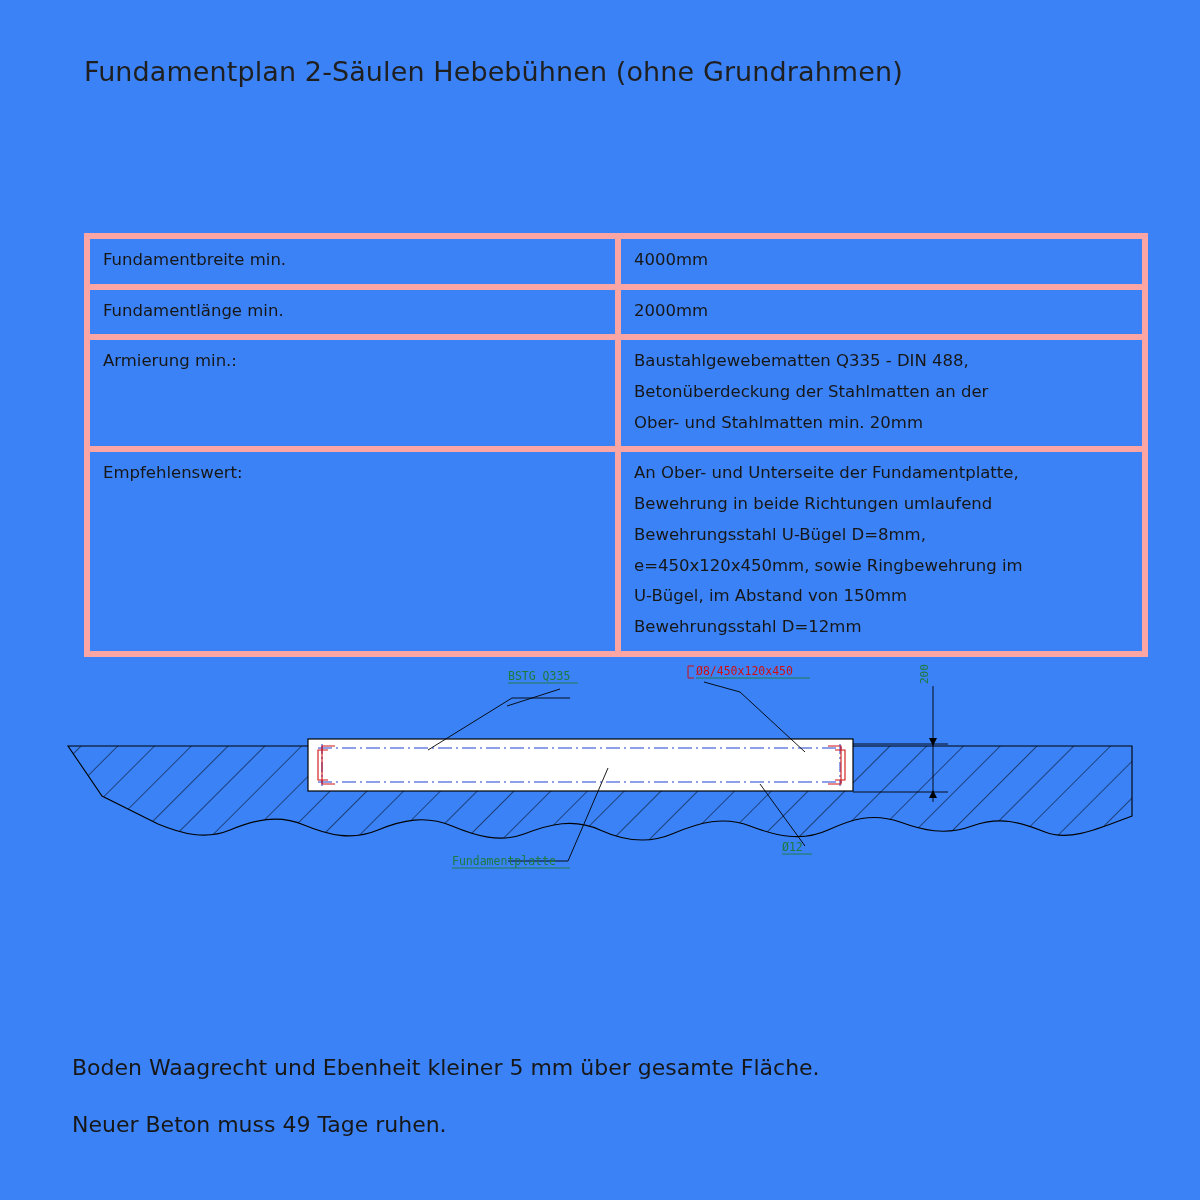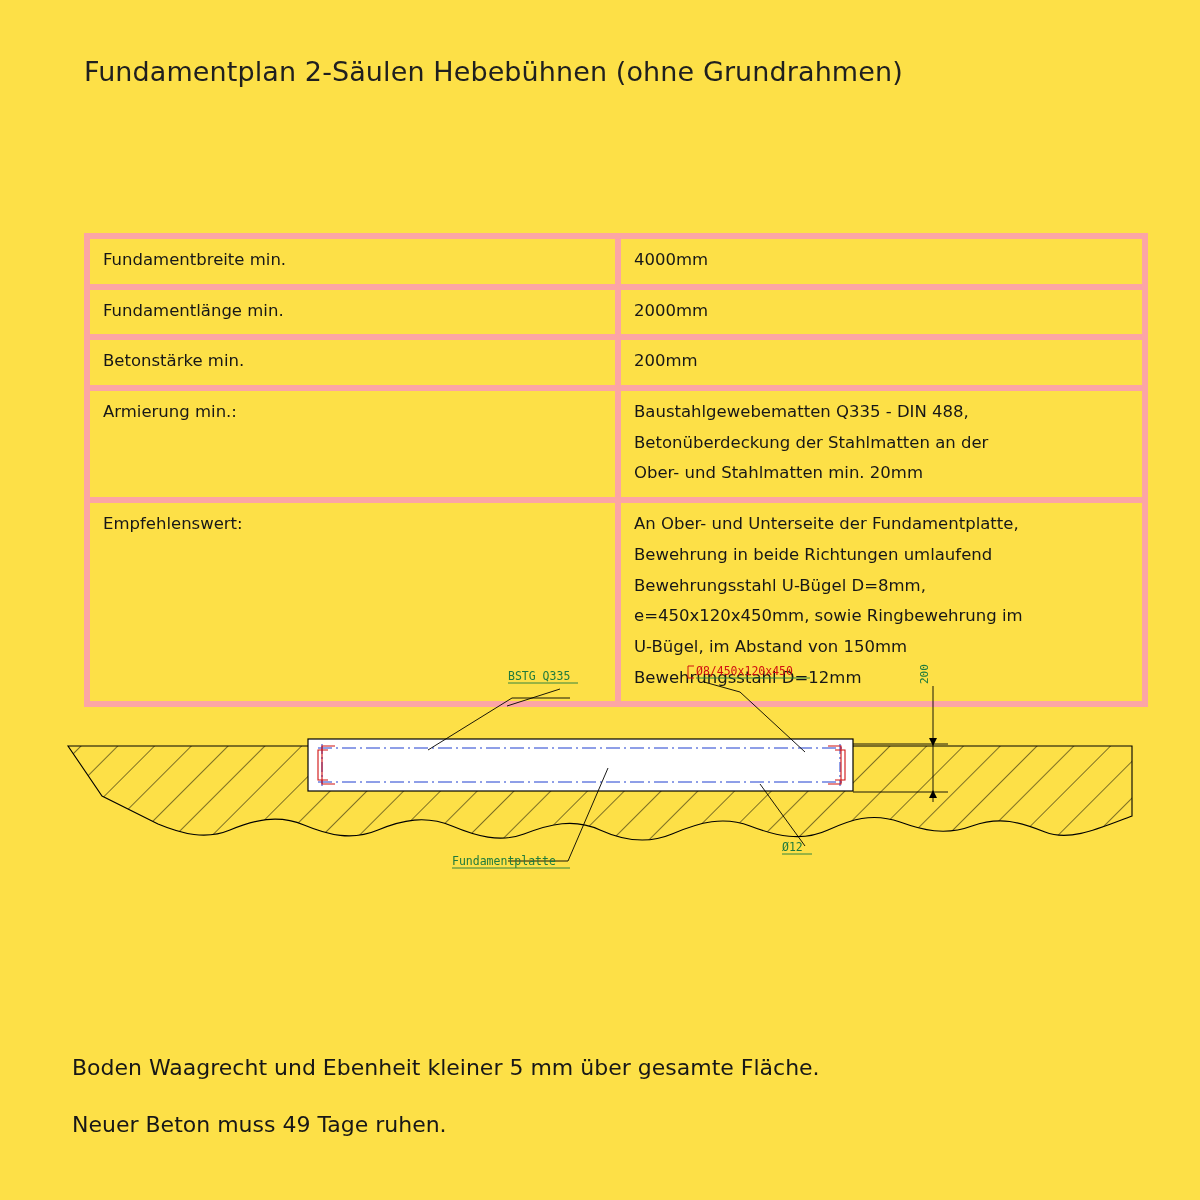--- a/index.html
+++ b/index.html
@@ -11,21 +11,21 @@
     width: 1200px;
     height: 1200px;
     position: relative;
     font-family: "DejaVu Sans", sans-serif;
     color: #1a1a1a;
     overflow: hidden;
   }
   .page {
     position: absolute;
     inset: 0;
-    background: #fde047;
+    background: #3b82f6;
   }
   .doc-title {
     position: absolute;
     left: 84px;
     top: 56px;
     font-size: 27px;
     font-weight: 400;
     color: #1f1f1f;
     letter-spacing: 0.1px;
     white-space: nowrap;
@@ -105,28 +105,20 @@
         <td class="value">
           <p>4000mm</p>
         </td>
       </tr>
       <tr>
         <td class="label">
           <p>Fundamentlänge min.</p>
         </td>
         <td class="value">
           <p>2000mm</p>
-        </td>
-      </tr>
-      <tr>
-        <td class="label">
-          <p>Betonstärke min.</p>
-        </td>
-        <td class="value">
-          <p>200mm</p>
         </td>
       </tr>
       <tr>
         <td class="label">
           <p>Armierung min.:</p>
         </td>
         <td class="value">
           <p>Baustahlgewebematten Q335 - DIN 488,</p>
           <p>Betonüberdeckung der Stahlmatten an der</p>
           <p>Ober- und Stahlmatten min. 20mm</p>

